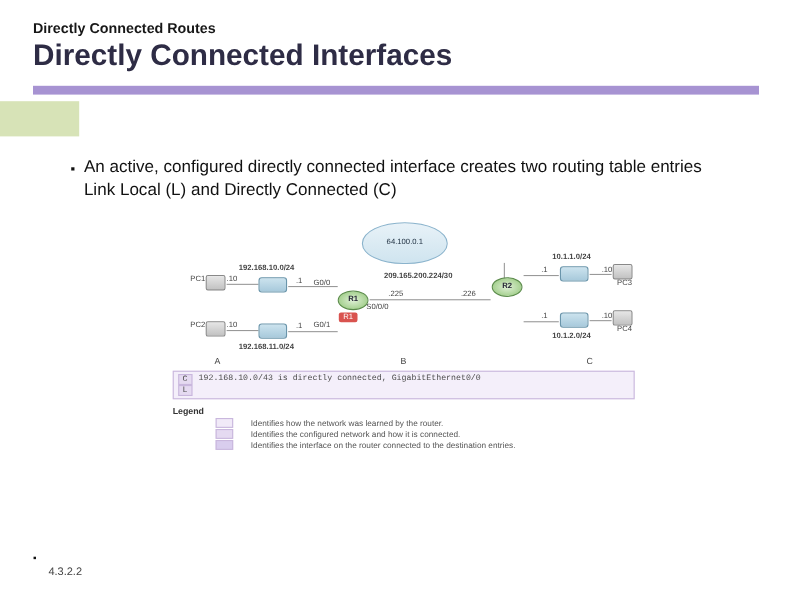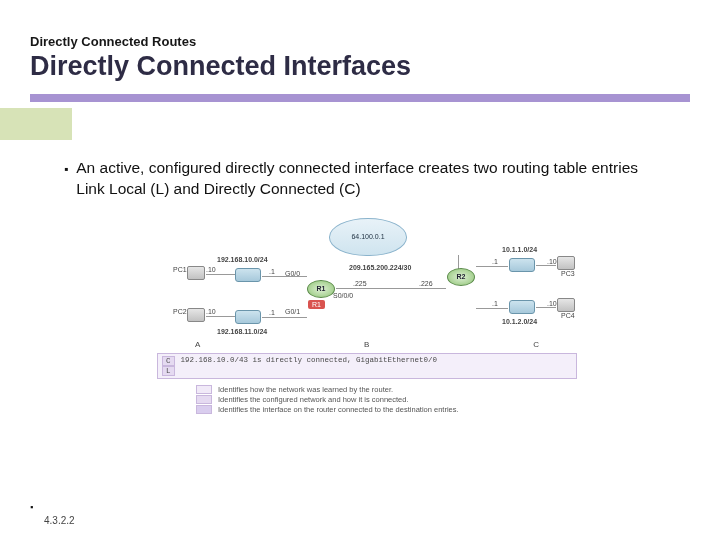--- a/index.html
+++ b/index.html
@@ -6,21 +6,20 @@
   body {
     width: 720px;
     height: 540px;
     font-family: Arial, Helvetica, sans-serif;
     background: #fff;
     position: relative;
     overflow: hidden;
   }
   .slide {
     padding: 18px 30px 10px 30px;
-    margin-top: 16px;
   }
   .subtitle {
     font-size: 13px;
     font-weight: bold;
     color: #171717;
     margin-bottom: 2px;
   }
   .title {
     font-size: 27px;
     font-weight: bold;
@@ -136,21 +135,21 @@
     font-family:"Courier New",monospace;
     font-size:7.5px;color:#4a4a4a;
     padding:2px 4px;
   }
   .route-row{display:flex;gap:6px;white-space:nowrap;}
   .route-code{background:#e5daf1;border:1px solid #c9b7dd;padding:0 3px;}
   .legend{
     margin-top:6px;font-size:7.5px;color:#555;
   }
   .legend-title{font-weight:bold;font-size:8px;color:#333;margin-bottom:2px;}
-  .legend-row{display:flex;align-items:center;gap:6px;margin:1px 0;padding-left:39px;}
+  .legend-row{display:flex;align-items:center;gap:16px;margin:1px 0;padding-left:39px;}
   .legbox{width:16px;height:9px;border:1px solid #c9b7dd;background:#f1eaf8;}
   .legbox.b2{background:#e5daf1;}
   .legbox.b3{background:#d9cdee;}
   .ref {
     position: absolute;
     left: 44px;
     bottom: 14px;
     font-size: 10px;
     color: #444;
   }
@@ -251,20 +250,21 @@
           <div class="route-row">
             <span class="route-code">C</span>
             <span>192.168.10.0/43 is directly connected, GigabitEthernet0/0</span>
           </div>
           <div class="route-row">
             <span class="route-code">L</span>
           </div>
         </div>
 
         <div class="legend">
+          <div class="legend-title">Legend</div>
           <div class="legend-row">
             <div class="legbox"></div>
             <span>Identifies how the network was learned by the router.</span>
           </div>
           <div class="legend-row">
             <div class="legbox b2"></div>
             <span>Identifies the configured network and how it is connected.</span>
           </div>
           <div class="legend-row">
             <div class="legbox b3"></div>

